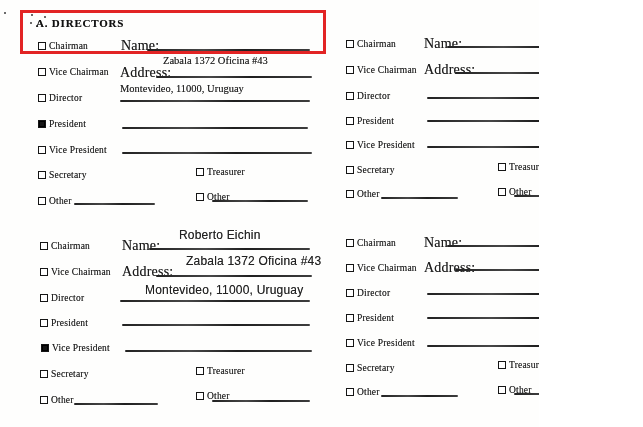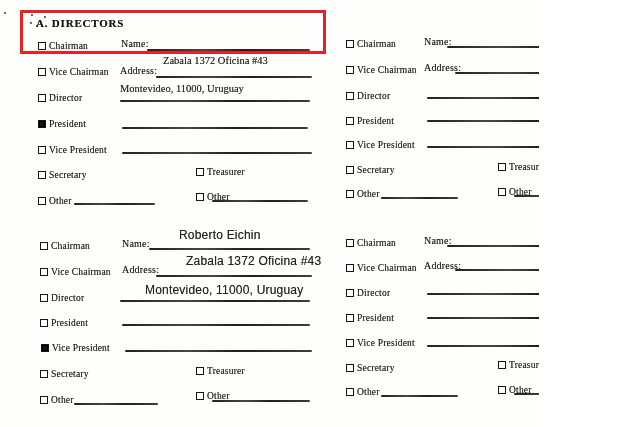--- a/index.html
+++ b/index.html
@@ -6,21 +6,21 @@
   .page{
     position:relative;width:539px;height:427px;background:#fefefd;
     font-family:"Liberation Serif",serif;color:#1d1d1d;overflow:hidden;
     text-shadow:0 0 .5px rgba(25,25,25,.55);
   }
   .pos{position:absolute;white-space:nowrap;}
   .heading{font-weight:bold;font-size:11px;letter-spacing:.8px;color:#111;}
   .cbrow{display:flex;align-items:center;gap:3px;font-size:9.5px;letter-spacing:.2px;}
   .cb{width:6px;height:6px;border:1.4px solid #151515;display:inline-block;flex:none;background:#fff;}
   .cb.checked{background:#151515;box-shadow:inset 0 0 0 1px #000;}
-  .flabel{font-size:10px;letter-spacing:.2px;}
+  .flabel{font-size:14px;letter-spacing:.2px;}
   .val{font-size:10.5px;color:#222;}
   .val.sans{font-family:"Liberation Sans",sans-serif;font-size:12px;letter-spacing:.2px;margin-left:24px;}
   .line{position:absolute;height:1.6px;background:linear-gradient(90deg,#222 0%,#474747 35%,#1f1f1f 60%,#3d3d3d 100%);border-radius:1px;}
   .redbox{position:absolute;box-sizing:border-box;border:3px solid #e22424;background:transparent;}
   .speck{position:absolute;width:2px;height:2px;background:#3a3a3a;border-radius:50%;}
 </style>
 </head>
 <body>
 
 <div class="page">

